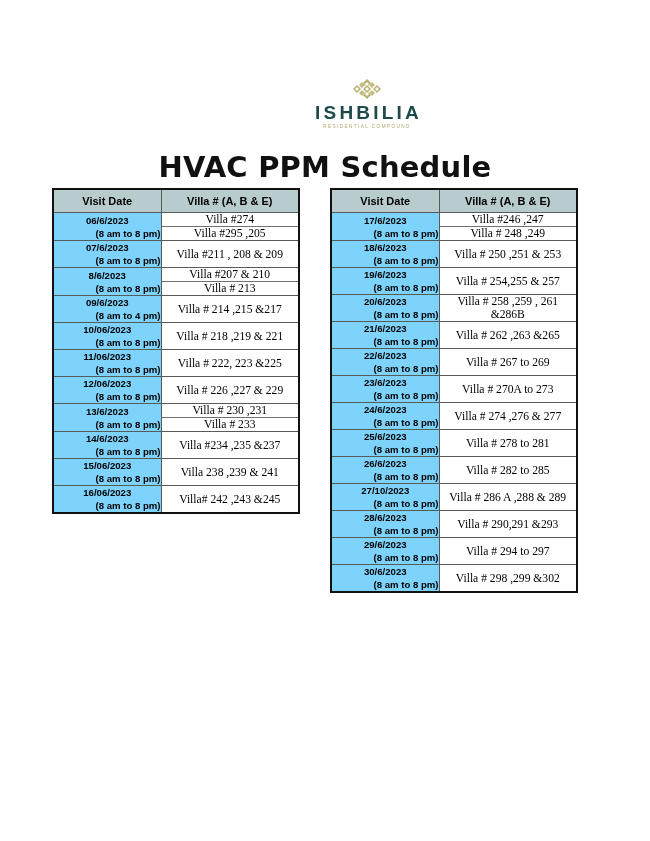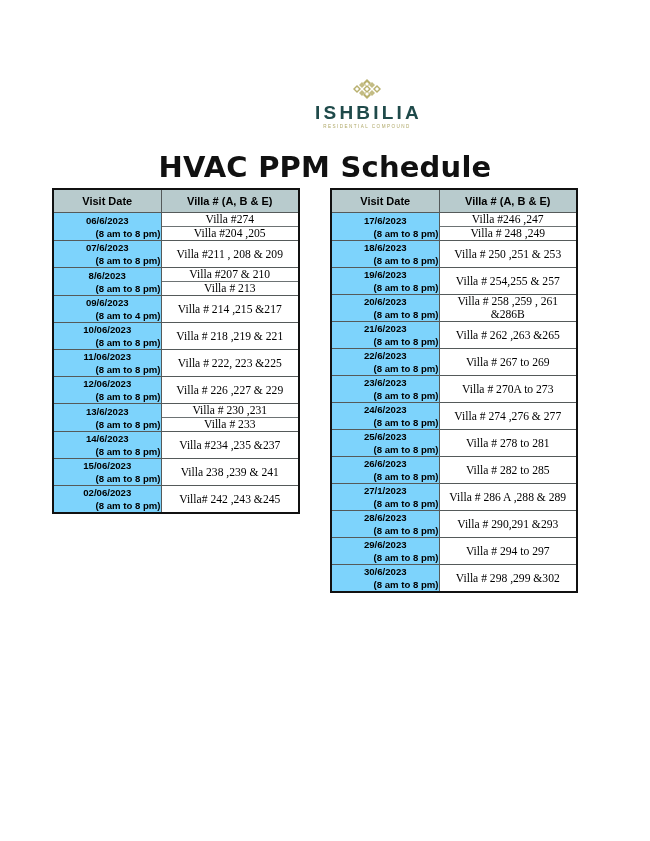--- a/index.html
+++ b/index.html
@@ -171,21 +171,21 @@
       </thead>
       <tbody>
           <tr>
             <td class="date-cell" rowspan="2">
               <span class="d1">06/6/2023</span>
               <span class="d2">(8 am to 8 pm)</span>
             </td>
             <td class="villa-cell split-top">Villa #274</td>
           </tr>
           <tr>
-            <td class="villa-cell split-bottom">Villa #204 ,205</td>
+            <td class="villa-cell split-bottom">Villa #295 ,205</td>
           </tr>
           <tr>
             <td class="date-cell" rowspan="1">
               <span class="d1">07/6/2023</span>
               <span class="d2">(8 am to 8 pm)</span>
             </td>
             <td class="villa-cell">Villa #211 , 208  &amp; 209</td>
           </tr>
           <tr>
             <td class="date-cell" rowspan="2">
@@ -244,21 +244,21 @@
           </tr>
           <tr>
             <td class="date-cell" rowspan="1">
               <span class="d1">15/06/2023</span>
               <span class="d2">(8 am to 8 pm)</span>
             </td>
             <td class="villa-cell">Villa 238 ,239 &amp; 241</td>
           </tr>
           <tr>
             <td class="date-cell" rowspan="1">
-              <span class="d1">02/06/2023</span>
+              <span class="d1">16/06/2023</span>
               <span class="d2">(8 am to 8 pm)</span>
             </td>
             <td class="villa-cell">Villa# 242 ,243 &amp;245</td>
           </tr>
         </tbody>
     </table>
   </div>
 
   <div class="table-col-right">
     <table class="sched" id="right-table">
@@ -341,21 +341,21 @@
           </tr>
           <tr>
             <td class="date-cell" rowspan="1">
               <span class="d1">26/6/2023</span>
               <span class="d2">(8 am to 8 pm)</span>
             </td>
             <td class="villa-cell">Villa # 282 to 285</td>
           </tr>
           <tr>
             <td class="date-cell" rowspan="1">
-              <span class="d1">27/1/2023</span>
+              <span class="d1">27/10/2023</span>
               <span class="d2">(8 am to 8 pm)</span>
             </td>
             <td class="villa-cell">Villa # 286 A ,288 &amp; 289</td>
           </tr>
           <tr>
             <td class="date-cell" rowspan="1">
               <span class="d1">28/6/2023</span>
               <span class="d2">(8 am to 8 pm)</span>
             </td>
             <td class="villa-cell">Villa # 290,291 &amp;293</td>

